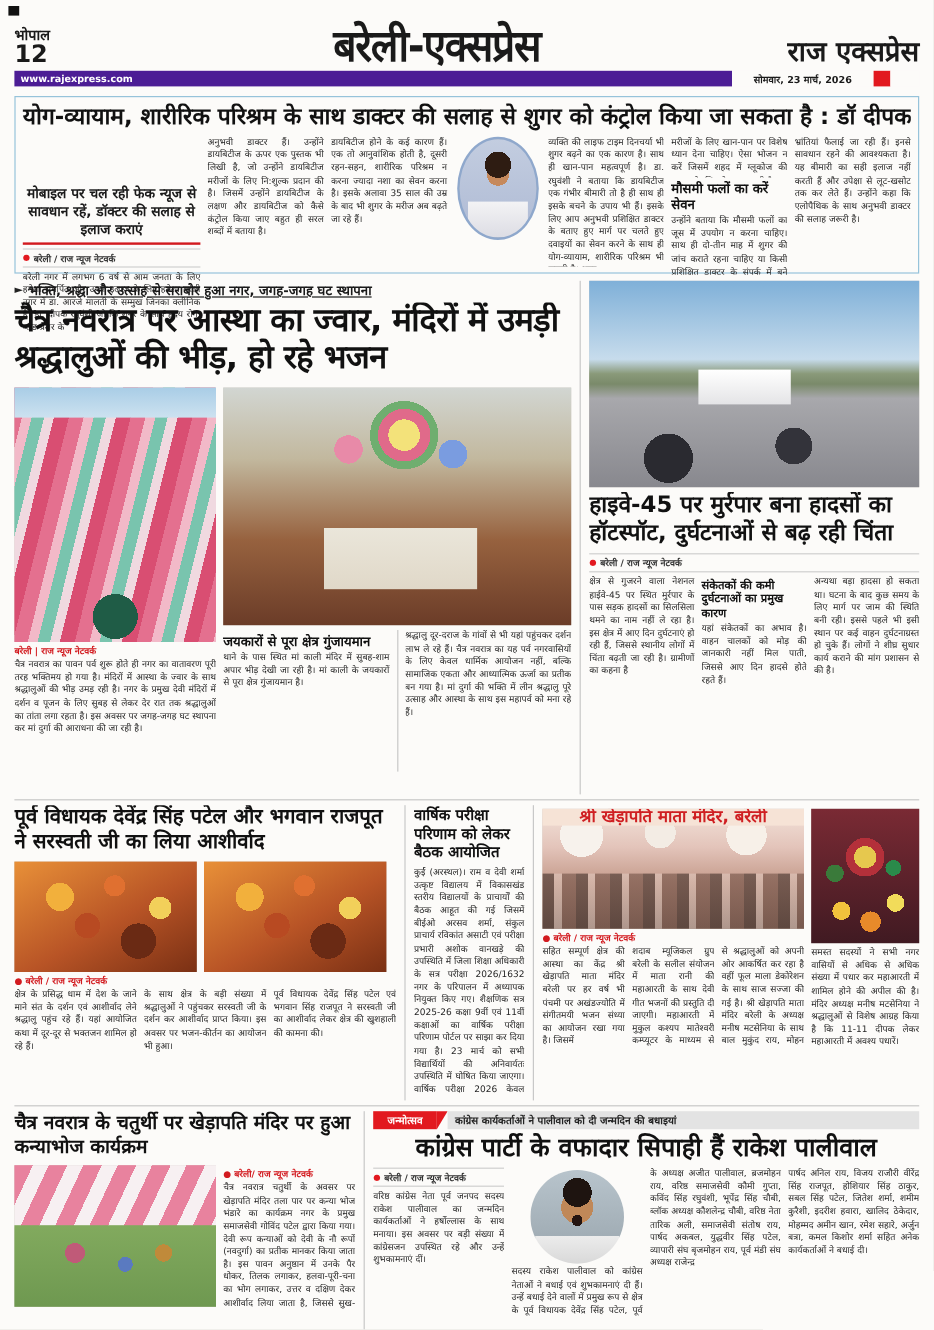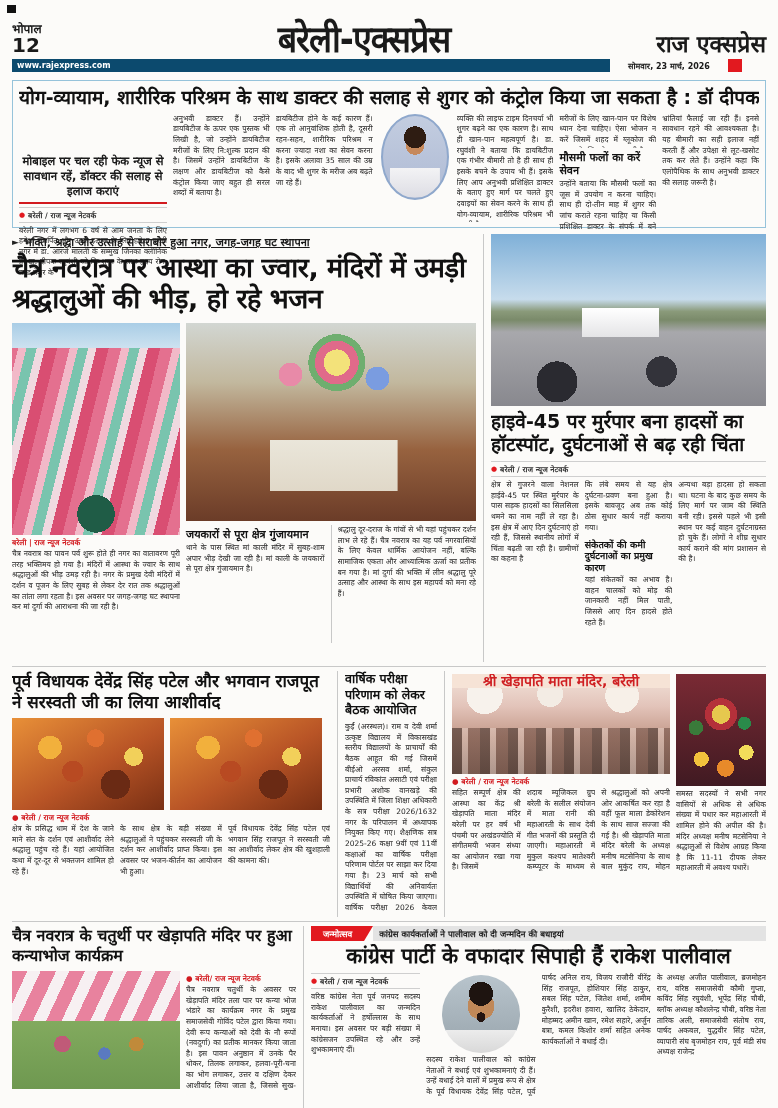--- a/index.html
+++ b/index.html
@@ -10,21 +10,21 @@
 
   
   .hdr{display:flex;align-items:flex-end;justify-content:space-between;height:48px;margin-top:2px;}
   .hdr-left{width:120px;}
   .hdr-city{font-size:12px;font-weight:bold;line-height:1;}
   .hdr-page{font-size:20px;font-weight:bold;line-height:1.05;}
   .hdr-title{font-size:34px;font-weight:bold;letter-spacing:-1px;line-height:1;transform:scaleY(1.08);}
   .hdr-right{width:170px;text-align:right;}
   .hdr-brand{font-size:23px;font-weight:bold;line-height:1;}
   .redbar{display:flex;align-items:stretch;height:13px;margin-top:3px;}
-  .redbar-main{flex:1;background:#0c4a6e;color:#fff;font-size:8px;font-weight:bold;
+  .redbar-main{flex:1;background:#4c1d95;color:#fff;font-size:8px;font-weight:bold;
                display:flex;align-items:center;padding-left:5px;}
   .redbar-date{width:118px;background:#fcfbf9;color:#1a1a1a;font-size:8px;font-weight:bold;
                display:flex;align-items:center;justify-content:center;}
   .redbar-block{width:14px;background:#e2191f;}
   .redbar-tail{width:24px;background:#fcfbf9;}
 
   
   .hl{font-weight:bold;color:#111;}
   .bt{font-size:7.5px;line-height:1.42;text-align:justify;color:#262626;overflow:hidden;}
   .sub-hl{font-size:11px;font-weight:bold;color:#111;margin:3px 0 2px 0;line-height:1.2;}
@@ -241,21 +241,20 @@
     <div class="hw-art">
       <div class="ph ph-highway" style="width:100%;height:172px;"></div>
       <div class="hl hw-hl">हाइवे-45 पर मुर्रपार बना हादसों का हॉटस्पॉट, दुर्घटनाओं से बढ़ रही चिंता</div>
       <div class="byline">
         <span class="dot">●</span>
         <span>बरेली / राज न्यूज नेटवर्क</span>
       </div>
       <div class="cols" style="height:170px;">
         <div class="bt" style="flex:1;">क्षेत्र से गुजरने वाला नेशनल हाईवे-45 पर स्थित मुर्रपार के पास सड़क हादसों का सिलसिला थमने का नाम नहीं ले रहा है। इस क्षेत्र में आए दिन दुर्घटनाएं हो रही हैं, जिससे स्थानीय लोगों में चिंता बढ़ती जा रही है। ग्रामीणों का कहना है</div>
         <div style="flex:1;">
-          <div class="bt" style="height:56px;">कि लंबे समय से यह क्षेत्र दुर्घटना-प्रवण बना हुआ है। इसके बावजूद अब तक कोई ठोस सुधार कार्य नहीं कराया गया।</div>
           <div class="sub-hl" style="font-size:9.5px;">संकेतकों की कमी दुर्घटनाओं का प्रमुख कारण</div>
           <div class="bt" style="height:62px;">यहां संकेतकों का अभाव है। वाहन चालकों को मोड़ की जानकारी नहीं मिल पाती, जिससे आए दिन हादसे होते रहते हैं।</div>
         </div>
         <div class="bt" style="flex:1;">अन्यथा बड़ा हादसा हो सकता था। घटना के बाद कुछ समय के लिए मार्ग पर जाम की स्थिति बनी रही। इससे पहले भी इसी स्थान पर कई वाहन दुर्घटनाग्रस्त हो चुके हैं। लोगों ने शीघ्र सुधार कार्य कराने की मांग प्रशासन से की है।</div>
       </div>
     </div>
   </div>
 
   <div class="hrule"></div>
 
@@ -335,19 +334,19 @@
           <div class="byline" style="margin-top:0;">
             <span class="dot">●</span>
             <span>बरेली / राज न्यूज नेटवर्क</span>
           </div>
           <div class="bt" style="height:100px;">वरिष्ठ कांग्रेस नेता पूर्व जनपद सदस्य राकेश पालीवाल का जन्मदिन कार्यकर्ताओं ने हर्षोल्लास के साथ मनाया। इस अवसर पर बड़ी संख्या में कांग्रेसजन उपस्थित रहे और उन्हें शुभकामनाएं दीं।</div>
         </div>
         <div style="flex:1;">
           <div class="ph ph-politician"></div>
           <div class="bt" style="height:42px;">सदस्य राकेश पालीवाल को कांग्रेस नेताओं ने बधाई एवं शुभकामनाएं दी हैं। उन्हें बधाई देने वालों में प्रमुख रूप से क्षेत्र के पूर्व विधायक देवेंद्र सिंह पटेल, पूर्व विधायक भगवान सिंह राजपूत</div>
         </div>
+        <div class="bt" style="flex:1;">के अध्यक्ष अजीत पालीवाल, ब्रजमोहन राय, वरिष्ठ समाजसेवी कौमी गुप्ता, कविंद सिंह रघुवंशी, भूपेंद्र सिंह चौबी, ब्लॉक अध्यक्ष कौशलेन्द्र चौबी, वरिष्ठ नेता तारिक अली, समाजसेवी संतोष राय, पार्षद अकबल, युद्धवीर सिंह पटेल, व्यापारी संघ बृजमोहन राय, पूर्व मंडी संघ अध्यक्ष राजेन्द्र</div>
         <div class="bt" style="flex:1;">पार्षद अनिल राय, विजय राजौरी वीरेंद्र सिंह राजपूत, होशियार सिंह ठाकुर, सबल सिंह पटेल, जितेश शर्मा, शमीम कुरैशी, इदरीश हवारा, खालिद ठेकेदार, मोहम्मद अमीन खान, रमेश सहारे, अर्जुन बत्रा, कमल किशोर शर्मा सहित अनेक कार्यकर्ताओं ने बधाई दी।</div>
-        <div class="bt" style="flex:1;">के अध्यक्ष अजीत पालीवाल, ब्रजमोहन राय, वरिष्ठ समाजसेवी कौमी गुप्ता, कविंद सिंह रघुवंशी, भूपेंद्र सिंह चौबी, ब्लॉक अध्यक्ष कौशलेन्द्र चौबी, वरिष्ठ नेता तारिक अली, समाजसेवी संतोष राय, पार्षद अकबल, युद्धवीर सिंह पटेल, व्यापारी संघ बृजमोहन राय, पूर्व मंडी संघ अध्यक्ष राजेन्द्र</div>
       </div>
     </div>
   </div>
 
 </div>
 
 </body></html>

